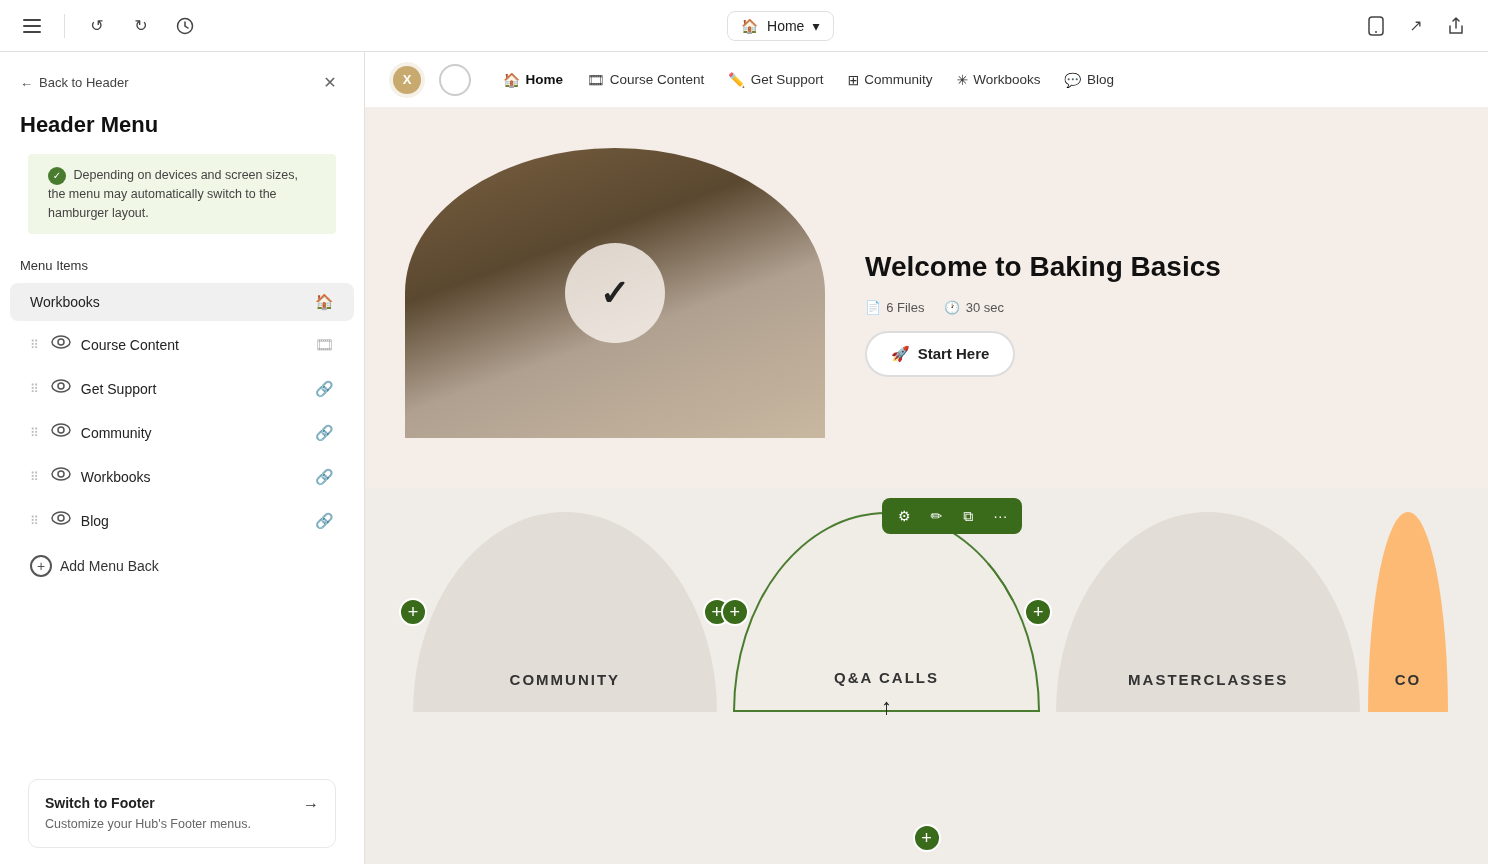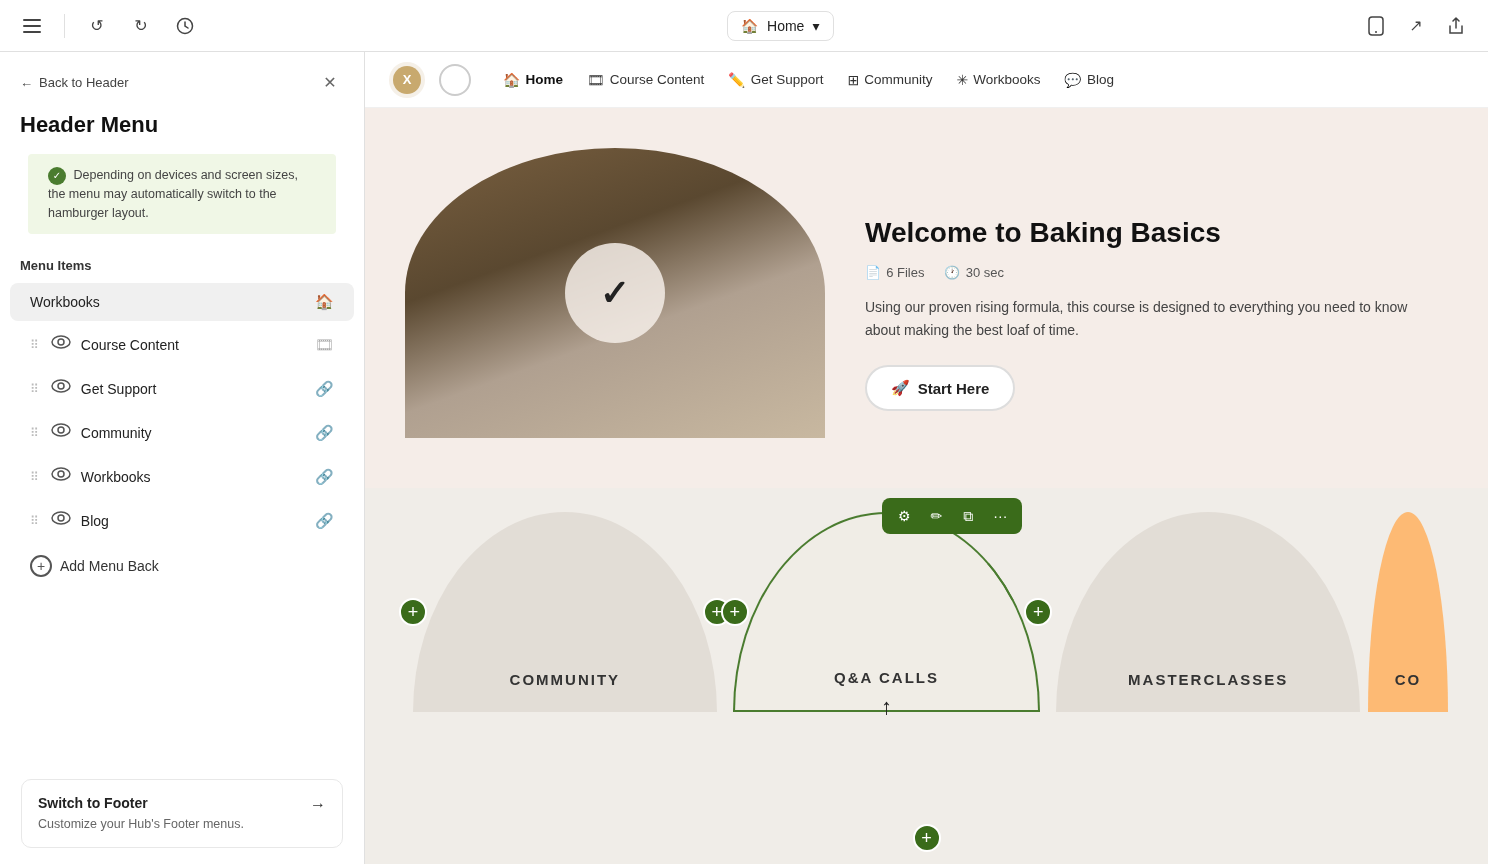--- a/index.html
+++ b/index.html
@@ -91,21 +91,21 @@
     .info-card-icon {
       width: 18px; height: 18px;
       background: #4a7c2f;
       border-radius: 50%;
       display: inline-flex; align-items: center; justify-content: center;
       color: white; font-size: 10px;
       margin-right: 4px;
       vertical-align: middle;
     }
     .section-label {
-      font-size: 13px; font-weight: 700;
+      font-size: 13px; font-weight: 400;
       color: #333;
       padding: 8px 20px 8px;
     }
     .menu-item {
       display: flex; align-items: center;
       padding: 10px 20px;
       cursor: pointer;
       border-radius: 8px;
       margin: 2px 10px;
       gap: 10px;
@@ -140,21 +140,21 @@
       border-radius: 8px;
     }
     .add-icon {
       width: 22px; height: 22px;
       border: 2px solid #555;
       border-radius: 50%;
       display: flex; align-items: center; justify-content: center;
       font-size: 14px; color: #555;
     }
     .sidebar-footer {
-      margin: 16px 21px 0;
+      margin: 16px 28px 0;
       border: 1px solid #e8e8e8;
       border-radius: 10px;
       padding: 14px 16px;
     }
     .switch-footer-row {
       display: flex; align-items: center; justify-content: space-between;
     }
     .switch-footer-title {
       font-size: 14px; font-weight: 600; color: #222;
     }
@@ -587,21 +587,20 @@
         <div class="hero-meta">
           <div class="hero-meta-item">
             <span>📄</span>
             <span>6 Files</span>
           </div>
           <div class="hero-meta-item">
             <span>🕐</span>
             <span>30 sec</span>
           </div>
         </div>
-        <div class="hero-desc">Using our proven rising formula, this course is designed to everything you need to know about making the best loaf of time.</div>
         <button class="start-btn">
           <span>🚀</span>
           <span>Start Here</span>
         </button>
       </div>
     </div>
 
     <div class="cards-section">
       <div class="cards-row">
 

